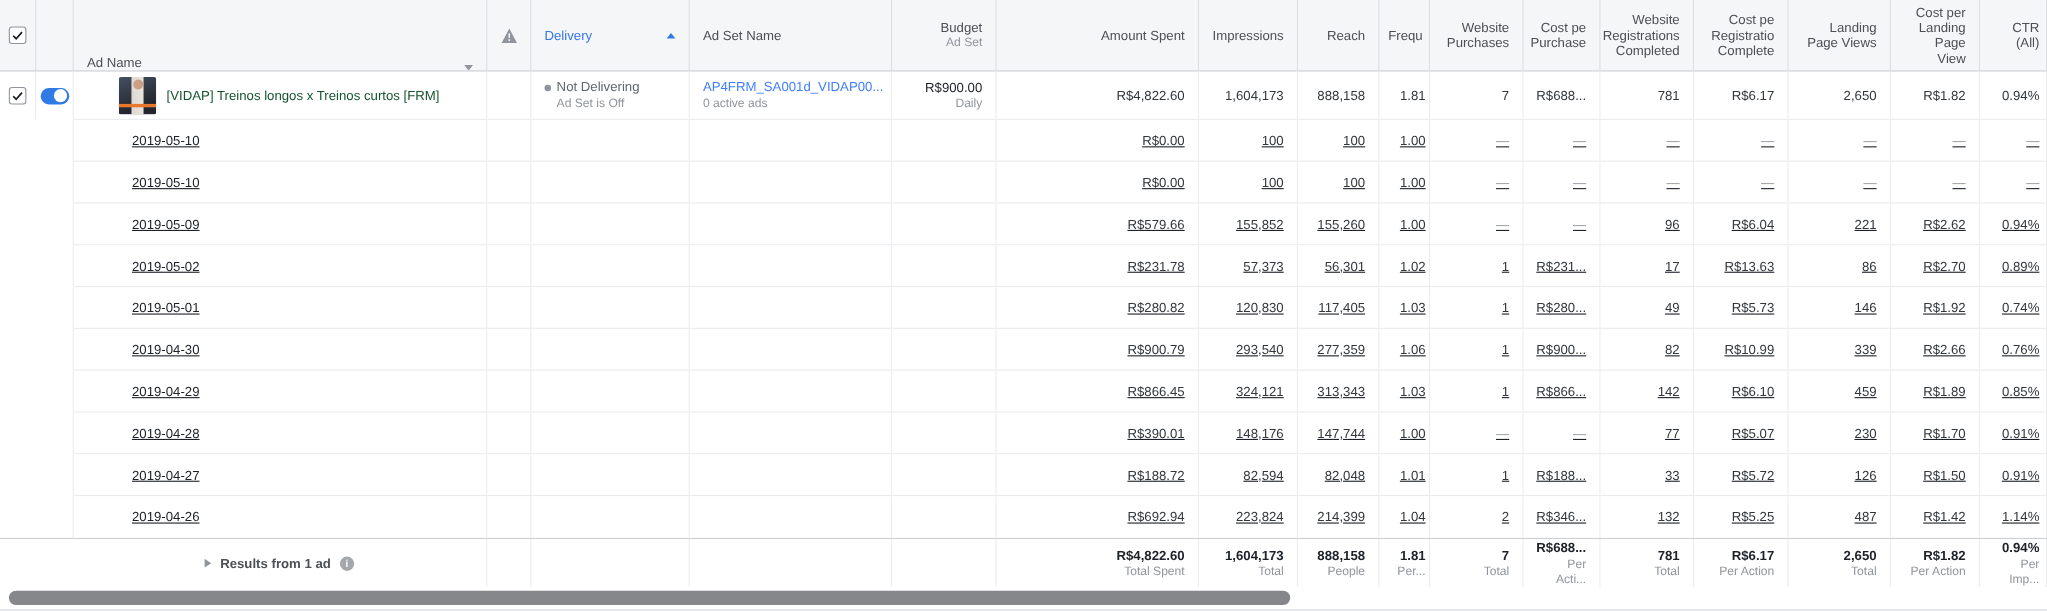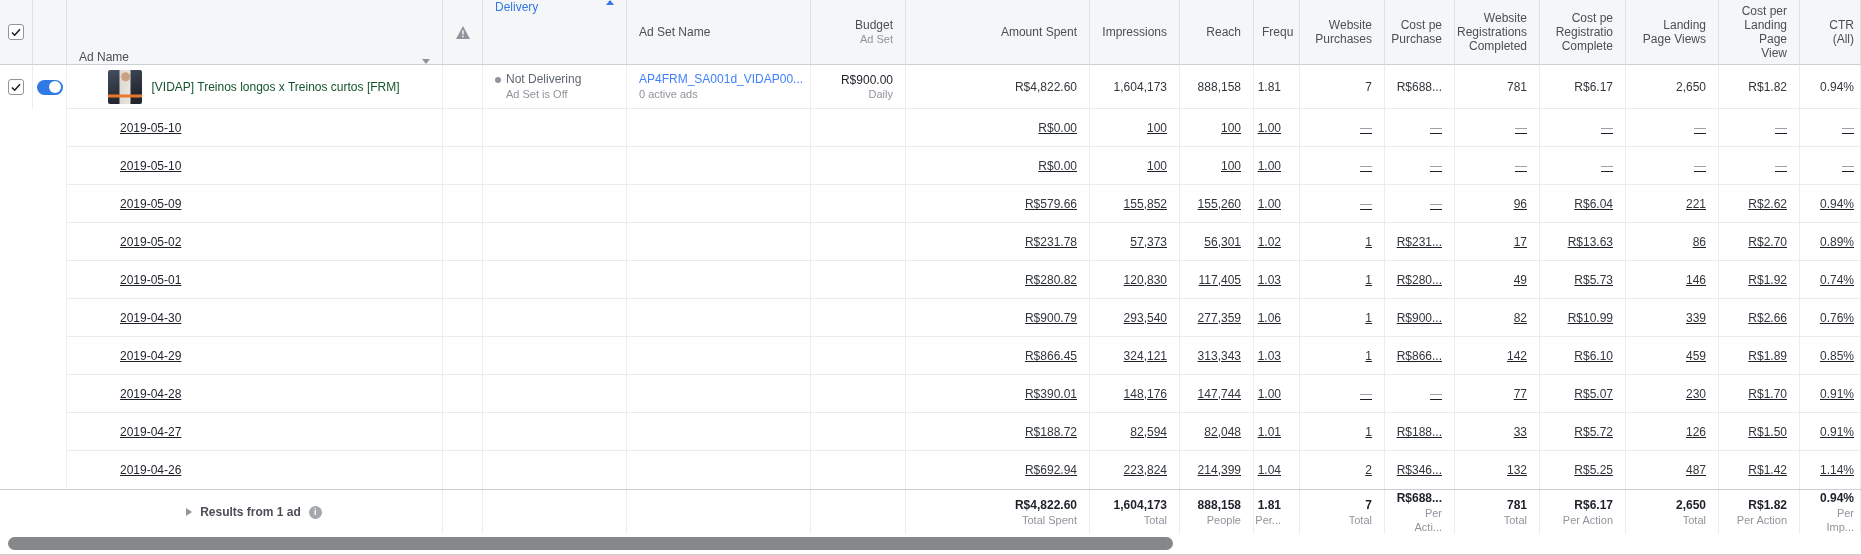--- a/index.html
+++ b/index.html
@@ -9,29 +9,29 @@
          border-bottom:1px solid #ccd0d5;}
   .row{display:flex;}
   .cell{flex:0 0 auto;display:flex;flex-direction:column;justify-content:center;
         padding:0 12px;overflow:hidden;border-right:1px solid #ebedf0;border-bottom:1px solid #e9ebee;}
   
   .c0{width:33px}.c1{width:34px}.c2{width:376px}.c3{width:40px}.c4{width:144px}.c5{width:184px}.c6{width:95px}
   .m0{width:184px}.m1{width:90px}.m2{width:74px}.m3{width:46px}.m4{width:85px}.m5{width:70px}
   .m6{width:85px}.m7{width:86px}.m8{width:93px}.m9{width:81px}.m10{width:61px}
   .csp{width:67px}.cres{width:443px}
   .num{align-items:flex-end;text-align:right;}
-  .m3.num{padding-right:18px}.m10.num{padding-right:6px}
+  .m3.num{padding-right:3px}.m10.num{padding-right:6px}
   .center{align-items:center;}
   .nb{border-bottom:none !important;}
   
   .hrow{height:65px;background:#f5f6f7;color:#4b4f56;}
   .hrow .cell{border-right:1px solid #dddfe2;border-bottom:1px solid #ccd0d5;}
   .pre{white-space:pre-line;line-height:14px;}
   .hadname{flex-direction:row;align-items:flex-end;justify-content:space-between;}
-  .hdel{flex-direction:row;align-items:flex-start;justify-content:space-between;color:#3578e5;}
+  .hdel{flex-direction:row;align-items:center;justify-content:space-between;color:#3578e5;}
   .hfreq{align-items:flex-start;padding-left:8px;white-space:nowrap;text-align:right;}
   .caretdown{width:0;height:0;border-top:5px solid #90949c;border-left:4px solid transparent;border-right:4px solid transparent;}
   .sortup{width:0;height:0;border-bottom:5px solid #3578e5;border-left:4px solid transparent;border-right:4px solid transparent;}
   .sub{font-size:11px;color:#90949c;line-height:14px;}
   
   .mainrow{height:44px;}
   .subrow{height:38px;text-decoration:underline;}
   .adcell{flex-direction:row;align-items:center;gap:9px;padding-left:11px;}
   .adname{color:#14532d;}
   .thumb{width:34px;height:34px;border-radius:2px;flex:0 0 auto;

